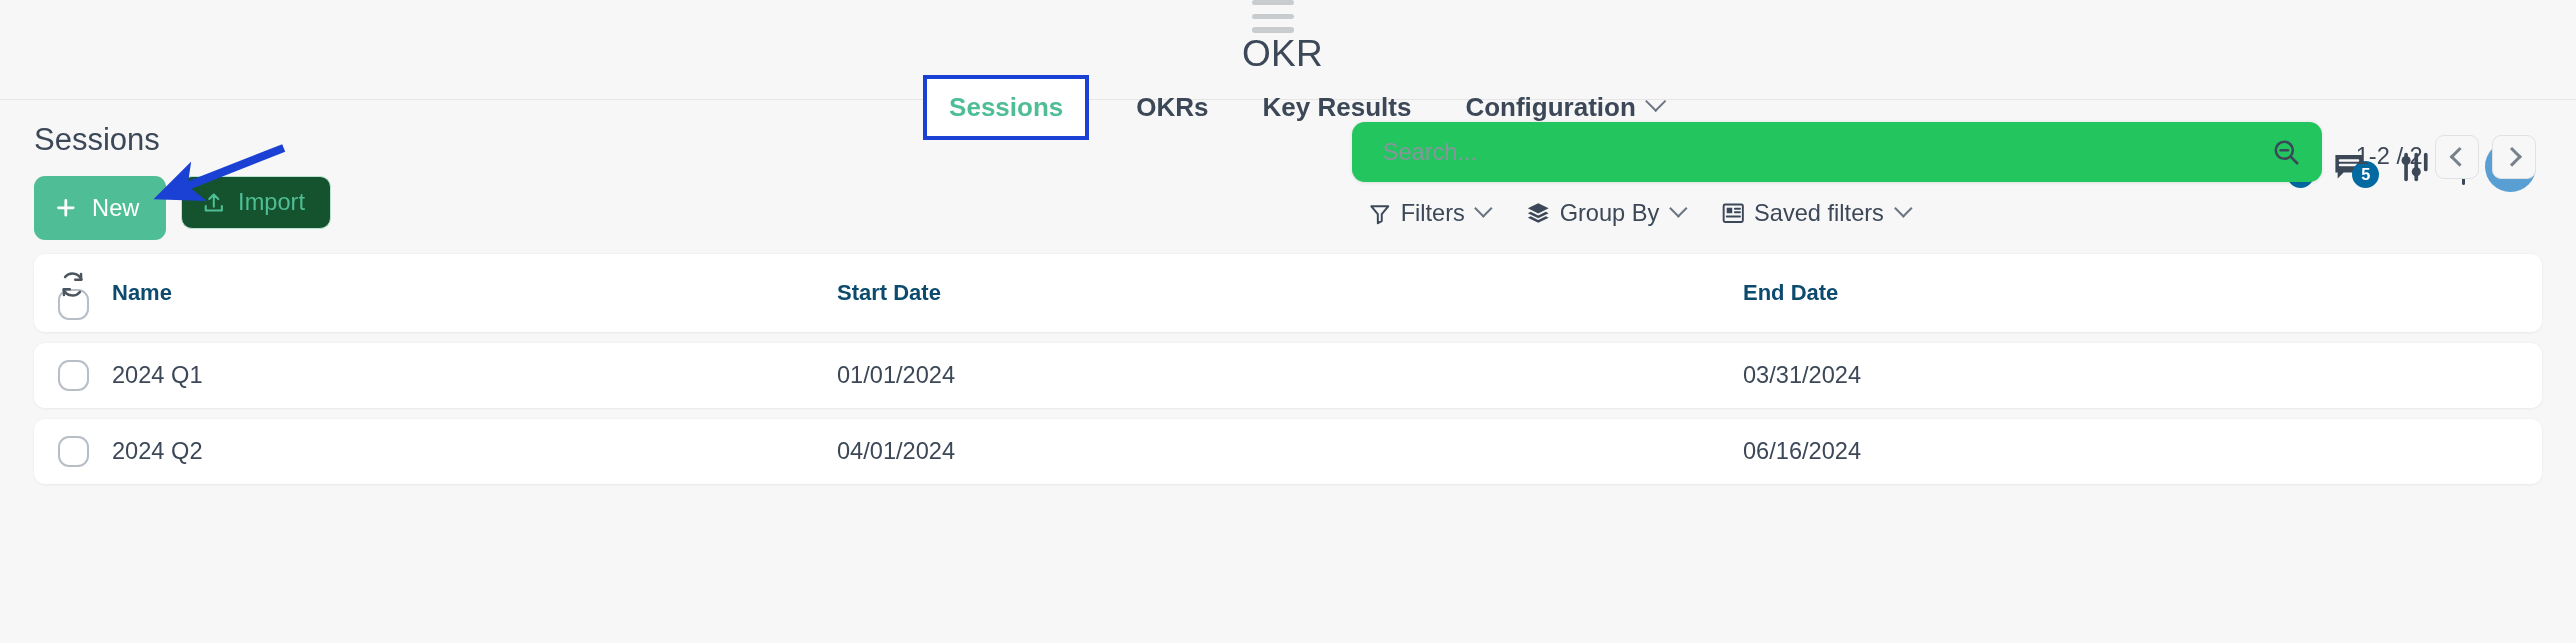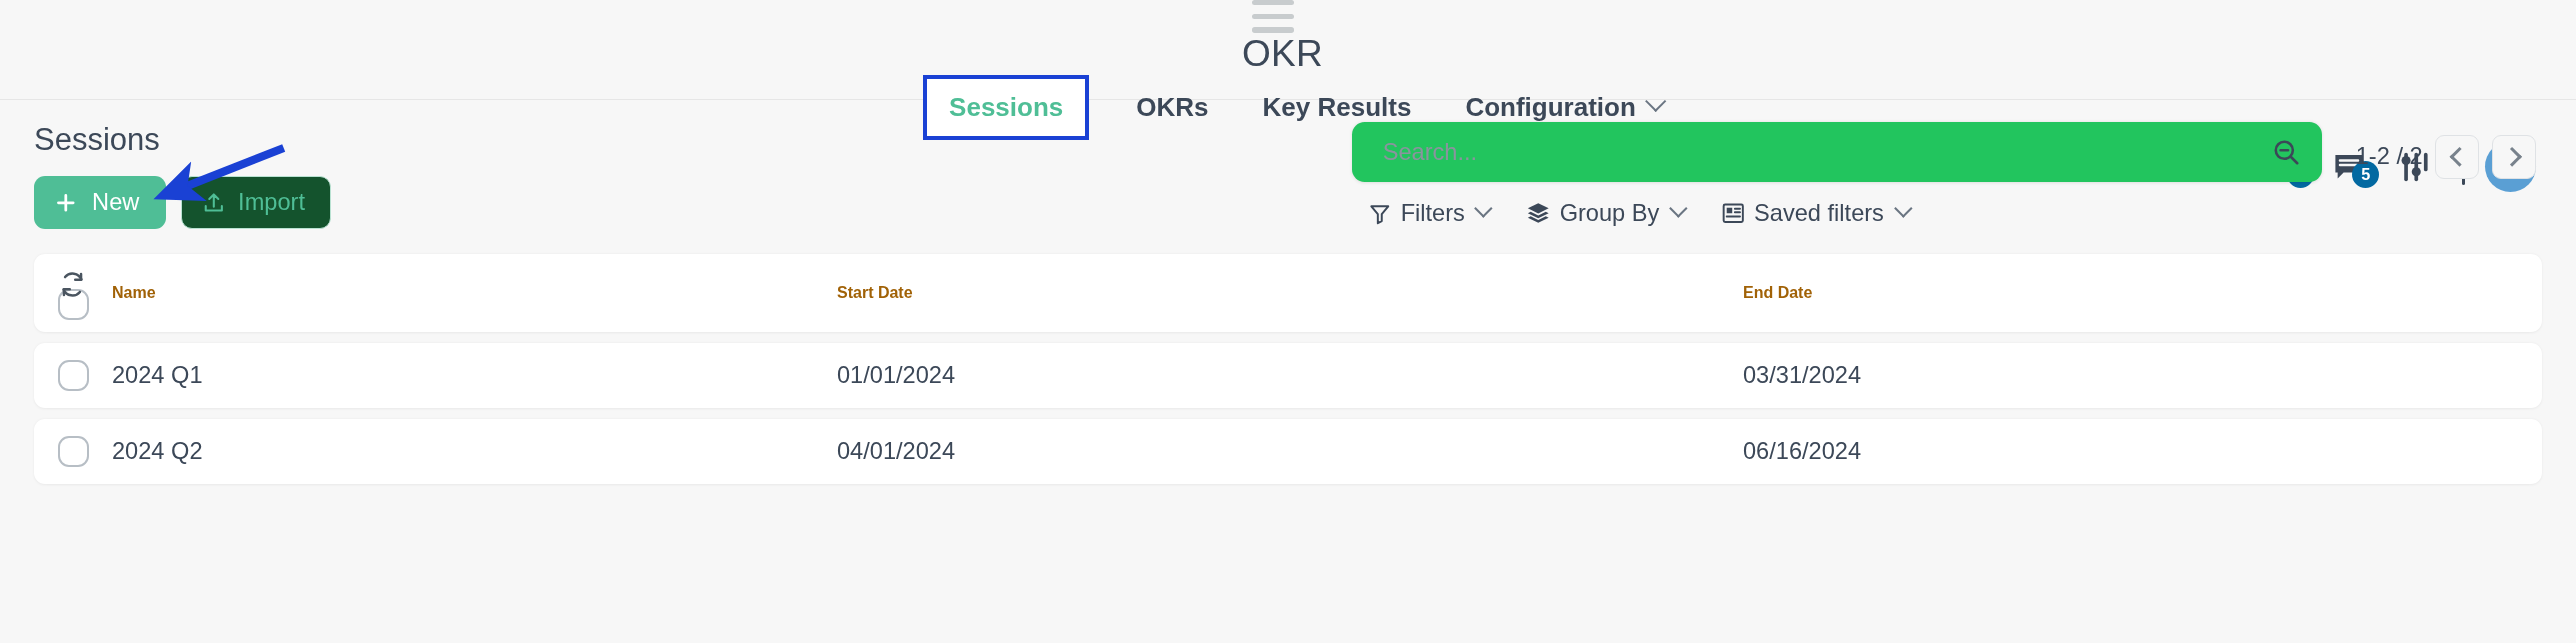--- a/index.html
+++ b/index.html
@@ -164,21 +164,21 @@
     margin-bottom: 18px;
     white-space: nowrap;
   }
   .btn-row { display: flex; gap: 14.5px; }
 
   .btn-new {
     background: #4fbe96;
     color: #ffffff;
     border: none;
     border-radius: 11px;
-    height: 53px;
+    height: 64px;
     padding: 0 27px 0 20px;
     font-size: 23.6px;
     font-family: inherit;
     display: flex;
     align-items: center;
     gap: 14.5px;
     cursor: pointer;
     white-space: nowrap;
   }
   .btn-import {
@@ -308,23 +308,23 @@
     color: #4a5560;
     cursor: pointer;
   }
   .t-head .cbox { margin-top: 23.6px; }
 
   .col-name  { width: 725px; flex: none; }
   .col-start { width: 906px; flex: none; }
   .col-end   { flex: 1; }
 
   .t-head .col-name, .t-head .col-start, .t-head .col-end {
-    font-size: 16px;
+    font-size: 22px;
     font-weight: 700;
-    color: #a16207;
+    color: #0c4a6e;
   }
   .t-row .col-name, .t-row .col-start, .t-row .col-end {
     font-size: 23.6px;
     color: #3c4858;
   }
 
   
   .arrow-annot {
     position: absolute;
     left: 0; top: 0;

